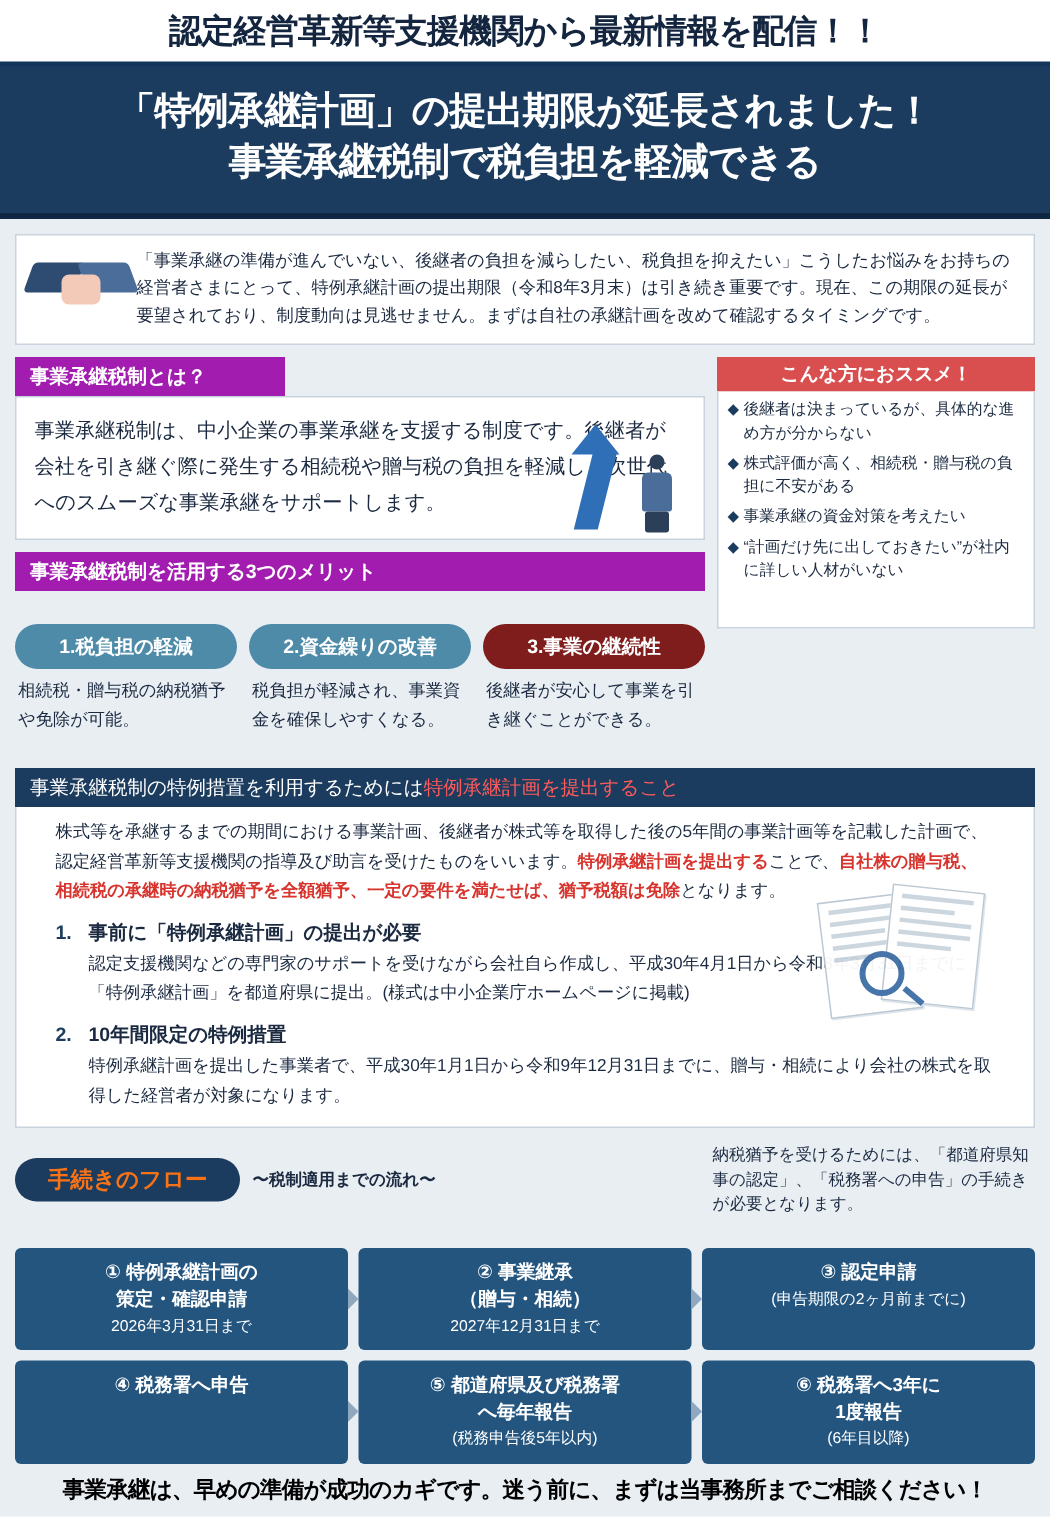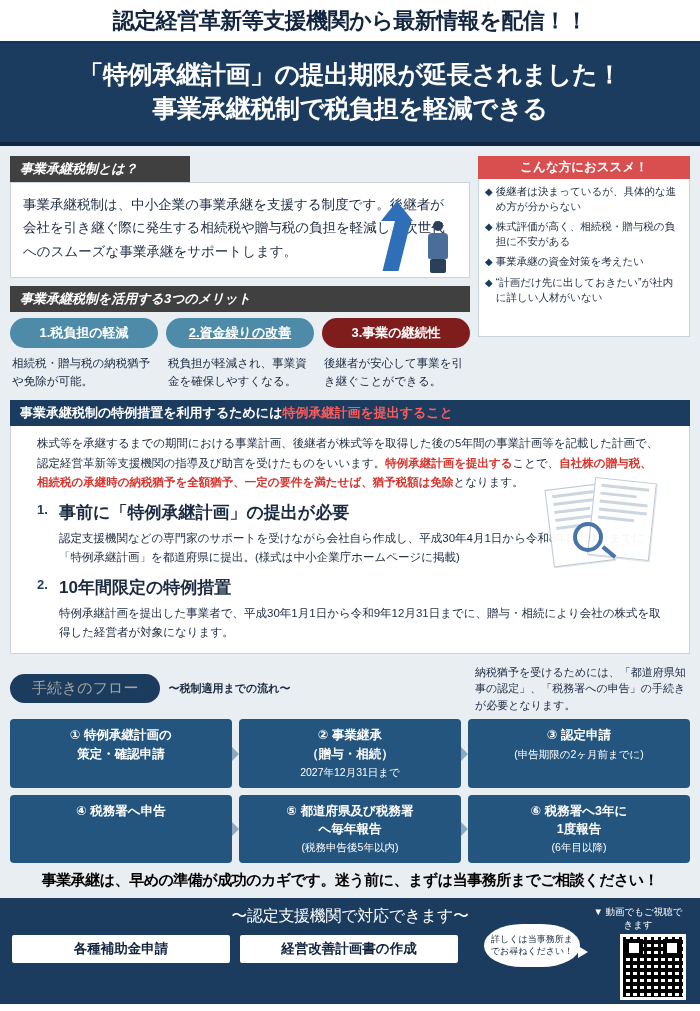--- a/index.html
+++ b/index.html
@@ -80,28 +80,27 @@
     position:absolute; left:24px; top:18px; width:26px; height:20px;
     background:#f3c9b8; border-radius:5px;
   }
   .intro-text {
     font-size: 11.5px;
     line-height: 1.65;
     color: #1b2a41;
   }
 
   .section-bar {
-    background: #404040;
+    background: #a21caf;
     color: #fff;
     font-size: 13px;
     font-weight: bold;
     padding: 4px 10px;
     display: inline-block;
     min-width: 180px;
-    font-style: italic;
   }
   .section-bar.wide { display:block; width:100%; }
 
   .twocol {
     display: flex;
     gap: 8px;
     margin-top: 0;
   }
   .col-left { width: 460px; }
   .col-right { flex: 1; }
@@ -155,66 +154,66 @@
     line-height: 1.45;
     margin-bottom: 5px;
     display: flex;
     gap: 3px;
   }
   .diamond { color: #1b3c5e; font-size: 10px; line-height: 1.5; }
 
   .merits {
     display: flex;
     gap: 8px;
-    margin-top: 6px;
+    margin-top: 22px;
   }
   .merit {
     flex: 1;
   }
   .merit-pill {
     background: #4e8ba8;
     color: #fff;
     text-align: center;
     font-size: 13px;
     font-weight: bold;
     border-radius: 16px;
     padding: 6px 0;
   }
-  .merit-pill.p2 { background:#4e8ba8;text-decoration:underline; }
+  .merit-pill.p2 { background:#4e8ba8; }
   .merit-pill.p3 { background:#7f1d1d; }
   .merit-text {
     font-size: 11.5px;
     line-height: 1.6;
     margin-top: 6px;
     padding: 0 2px;
   }
 
   .special-bar {
     background: #1b3c5e;
     color: #fff;
     font-size: 13px;
-    font-weight: bold;
+    font-weight: normal;
     padding: 4px 10px;
-    margin-top: 10px;
+    margin-top: 23px;
   }
   .special-bar .hl { color: #ff5b5b; }
 
   .special-body {
     background: #ffffff;
     border: 1px solid #c8d3dd;
     border-top: none;
     padding: 8px 26px 10px;
     font-size: 11.5px;
     line-height: 1.7;
     position: relative;
   }
   .red { color: #d7342e; font-weight: bold; }
   .ol-item { display: flex; gap: 4px; margin-top: 6px; }
   .ol-num { color: #1b3c5e; font-weight: bold; font-size: 13px; min-width: 18px; }
-  .ol-title { font-size: 17px; font-weight: bold; color:#1b2a41; }
+  .ol-title { font-size: 13px; font-weight: bold; color:#1b2a41; }
   .ol-body { font-size: 11.5px; line-height: 1.7; margin-top: 1px; }
 
   .docs-illu {
     position: absolute;
     right: 18px; top: 52px;
     width: 128px; height: 92px;
     opacity: 0.95;
   }
   .doc-sheet {
     position:absolute; width: 62px; height: 78px; background:#fff;
@@ -235,34 +234,34 @@
 
   
   .flow-head-row {
     display: flex;
     align-items: center;
     gap: 8px;
     margin-top: 10px;
   }
   .flow-pill {
     background: #1b3c5e;
-    color: #a3a3a3;
+    color: #f97316;
     font-size: 15px;
-    font-weight: normal;
+    font-weight: bold;
     border-radius: 18px;
     padding: 5px 22px;
   }
   .flow-sub { font-size: 11px; font-weight: bold; }
   .flow-note { font-size: 11px; line-height: 1.5; margin-left: auto; max-width: 215px; }
 
   .flow-grid {
     display: grid;
     grid-template-columns: repeat(3, 1fr);
     gap: 7px;
-    margin-top: 6px;
+    margin-top: 20px;
   }
   .flow-box {
     background: #23557f;
     color: #fff;
     border-radius: 4px;
     text-align: center;
     padding: 7px 4px 8px;
     font-size: 12.5px;
     font-weight: bold;
     line-height: 1.45;
@@ -381,20 +380,28 @@
   <div class="top-banner-text">認定経営革新等支援機関から最新情報を配信！！</div>
 </div>
 
 <div class="headline">
   <div class="headline-line">「特例承継計画」の提出期限が延長されました！</div>
   <div class="headline-line">事業承継税制で税負担を軽減できる</div>
 </div>
 
 <div class="sheet">
 
+  <div class="intro">
+    <div class="handshake">
+      <div class="hs-a"></div>
+        <div class="hs-b"></div>
+        <div class="hs-c"></div>
+    </div>
+    <div class="intro-text">「事業承継の準備が進んでいない、後継者の負担を減らしたい、税負担を抑えたい」こうしたお悩みをお持ちの経営者さまにとって、特例承継計画の提出期限（令和8年3月末）は引き続き重要です。現在、この期限の延長が要望されており、制度動向は見逃せません。まずは自社の承継計画を改めて確認するタイミングです。</div>
+  </div>
 
   <div class="twocol">
     <div class="col-left">
       <div class="section-bar">事業承継税制とは？</div>
       <div class="desc-box">
         <span>事業承継税制は、中小企業の事業承継を支援する制度です。後継者が会社を引き継ぐ際に発生する相続税や贈与税の負担を軽減し、次世代へのスムーズな事業承継をサポートします。</span>
         <div class="arrow-shaft"></div>
         <div class="arrow-head"></div>
         <div class="person">
           <div class="head"></div>
@@ -489,20 +496,21 @@
 
   <div class="flow-head-row">
     <div class="flow-pill">手続きのフロー</div>
     <div class="flow-sub">〜税制適用までの流れ〜</div>
     <div class="flow-note">納税猶予を受けるためには、「都道府県知事の認定」、「税務署への申告」の手続きが必要となります。</div>
   </div>
 
   <div class="flow-grid">
     <div class="flow-box">
       <span class="ttl">① 特例承継計画の<br>策定・確認申請</span>
+      <span class="sub">2026年3月31日まで</span>
       <span class="flow-arrow"></span>
     </div>
     <div class="flow-box">
       <span class="ttl">② 事業継承<br>（贈与・相続）</span>
       <span class="sub">2027年12月31日まで</span>
       <span class="flow-arrow"></span>
     </div>
     <div class="flow-box">
       <span class="ttl">③ 認定申請</span>
       <span class="sub">(申告期限の2ヶ月前までに)</span>

